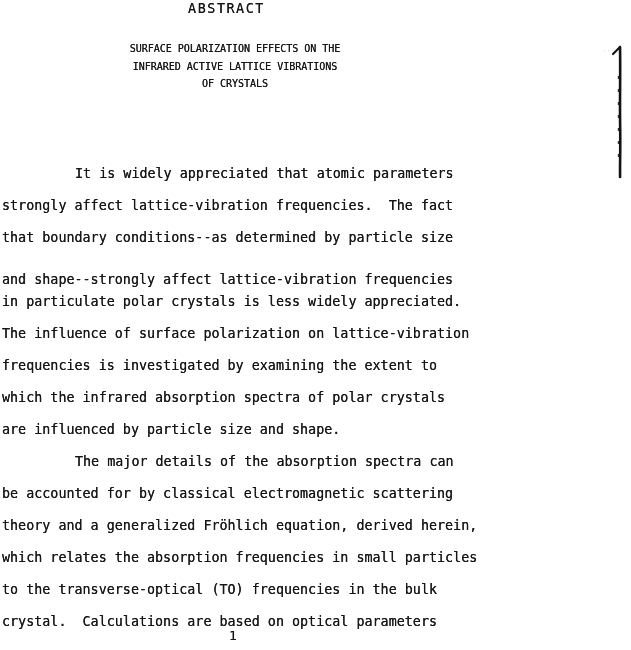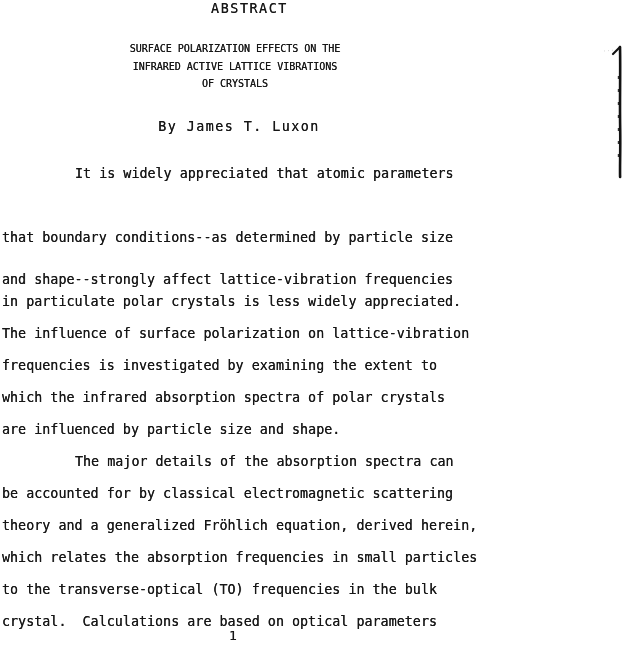--- a/index.html
+++ b/index.html
@@ -17,21 +17,20 @@
   }
   .heading {
     position: absolute;
     top: 1px;
     left: 0;
     width: 453px;
     text-align: center;
     font-size: 13.3px;
     letter-spacing: 1.6px;
     white-space: pre;
-    padding-left: 23px;
   }
   .title-block {
     position: absolute;
     top: 40px;
     left: 0;
     width: 470px;
     text-align: center;
     font-size: 10px;
     line-height: 17.5px;
   }
@@ -75,24 +74,24 @@
 <div class="page" style="background: rgb(255, 255, 255); color: rgb(22, 22, 22);">
 
   <div class="heading ink">ABSTRACT</div>
 
   <div class="title-block ink">
     <div class="title-line">SURFACE POLARIZATION EFFECTS ON THE</div>
     <div class="title-line">INFRARED ACTIVE LATTICE VIBRATIONS</div>
     <div class="title-line">OF CRYSTALS</div>
   </div>
 
-  <div class="byline ink">By James T. Luxon</div>
 
   <div class="body-text ink">
       <div class="body-line" style="top: 166px; padding-left: 73px;">It is widely appreciated that atomic parameters</div>
+      <div class="body-line" style="top: 198px;">strongly affect lattice-vibration frequencies.  The fact</div>
       <div class="body-line" style="top: 230px;">that boundary conditions--as determined by particle size</div>
       <div class="body-line" style="top: 272px;">and shape--strongly affect lattice-vibration frequencies</div>
       <div class="body-line" style="top: 294px;">in particulate polar crystals is less widely appreciated.</div>
       <div class="body-line" style="top: 326px;">The influence of surface polarization on lattice-vibration</div>
       <div class="body-line" style="top: 358px;">frequencies is investigated by examining the extent to</div>
       <div class="body-line" style="top: 390px;">which the infrared absorption spectra of polar crystals</div>
       <div class="body-line" style="top: 454px; padding-left: 73px;">The major details of the absorption spectra can</div>
       <div class="body-line" style="top: 422px;">are influenced by particle size and shape.</div>
       <div class="body-line" style="top: 486px;">be accounted for by classical electromagnetic scattering</div>
       <div class="body-line" style="top: 518px;">theory and a generalized Fröhlich equation, derived herein,</div>

